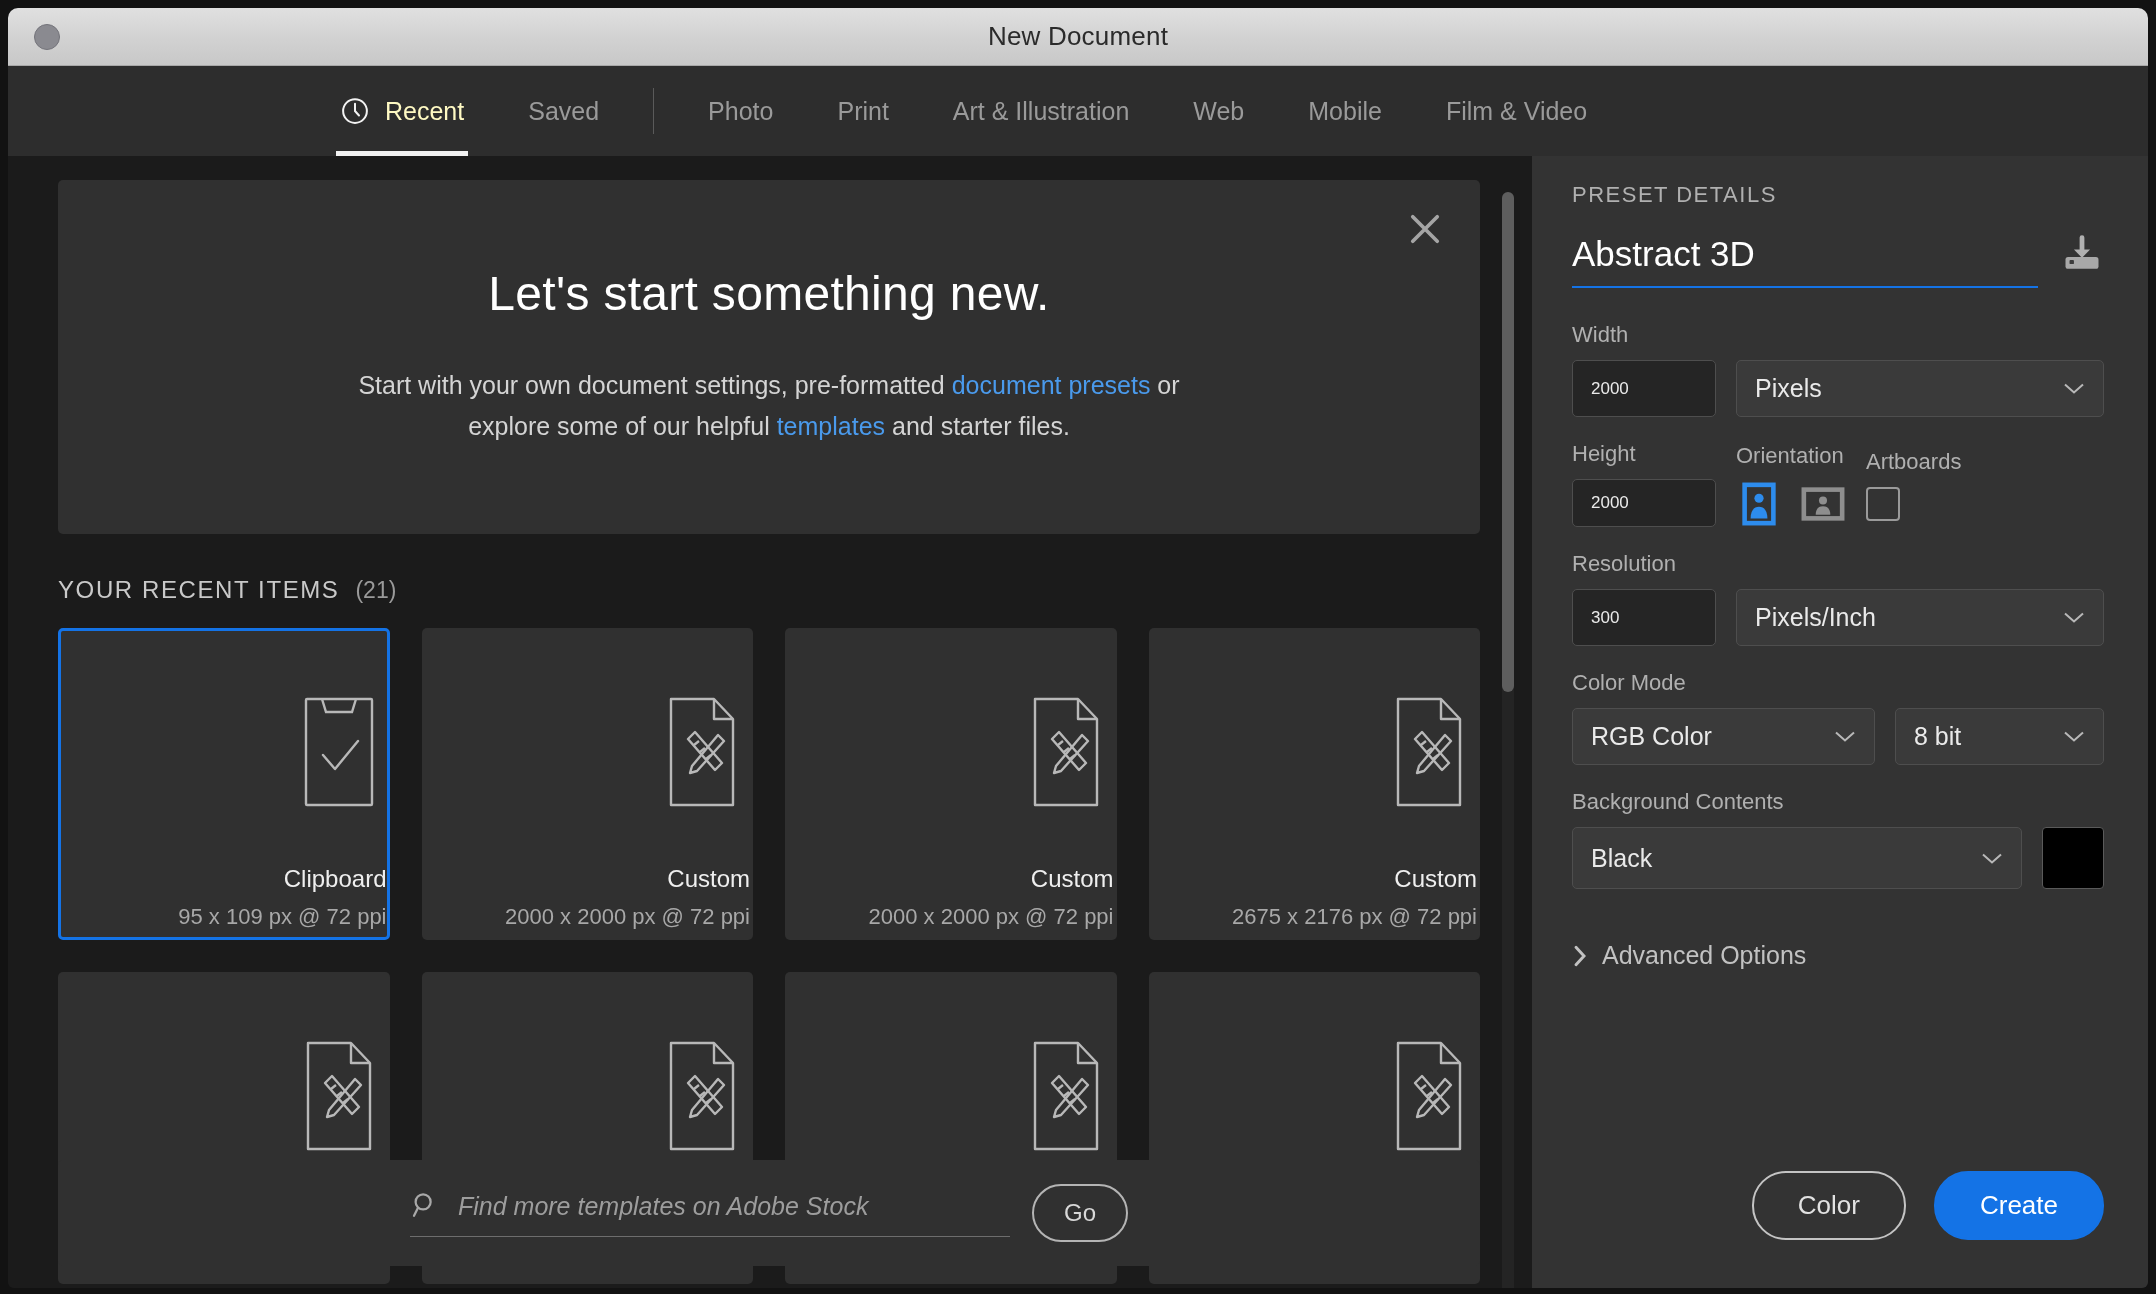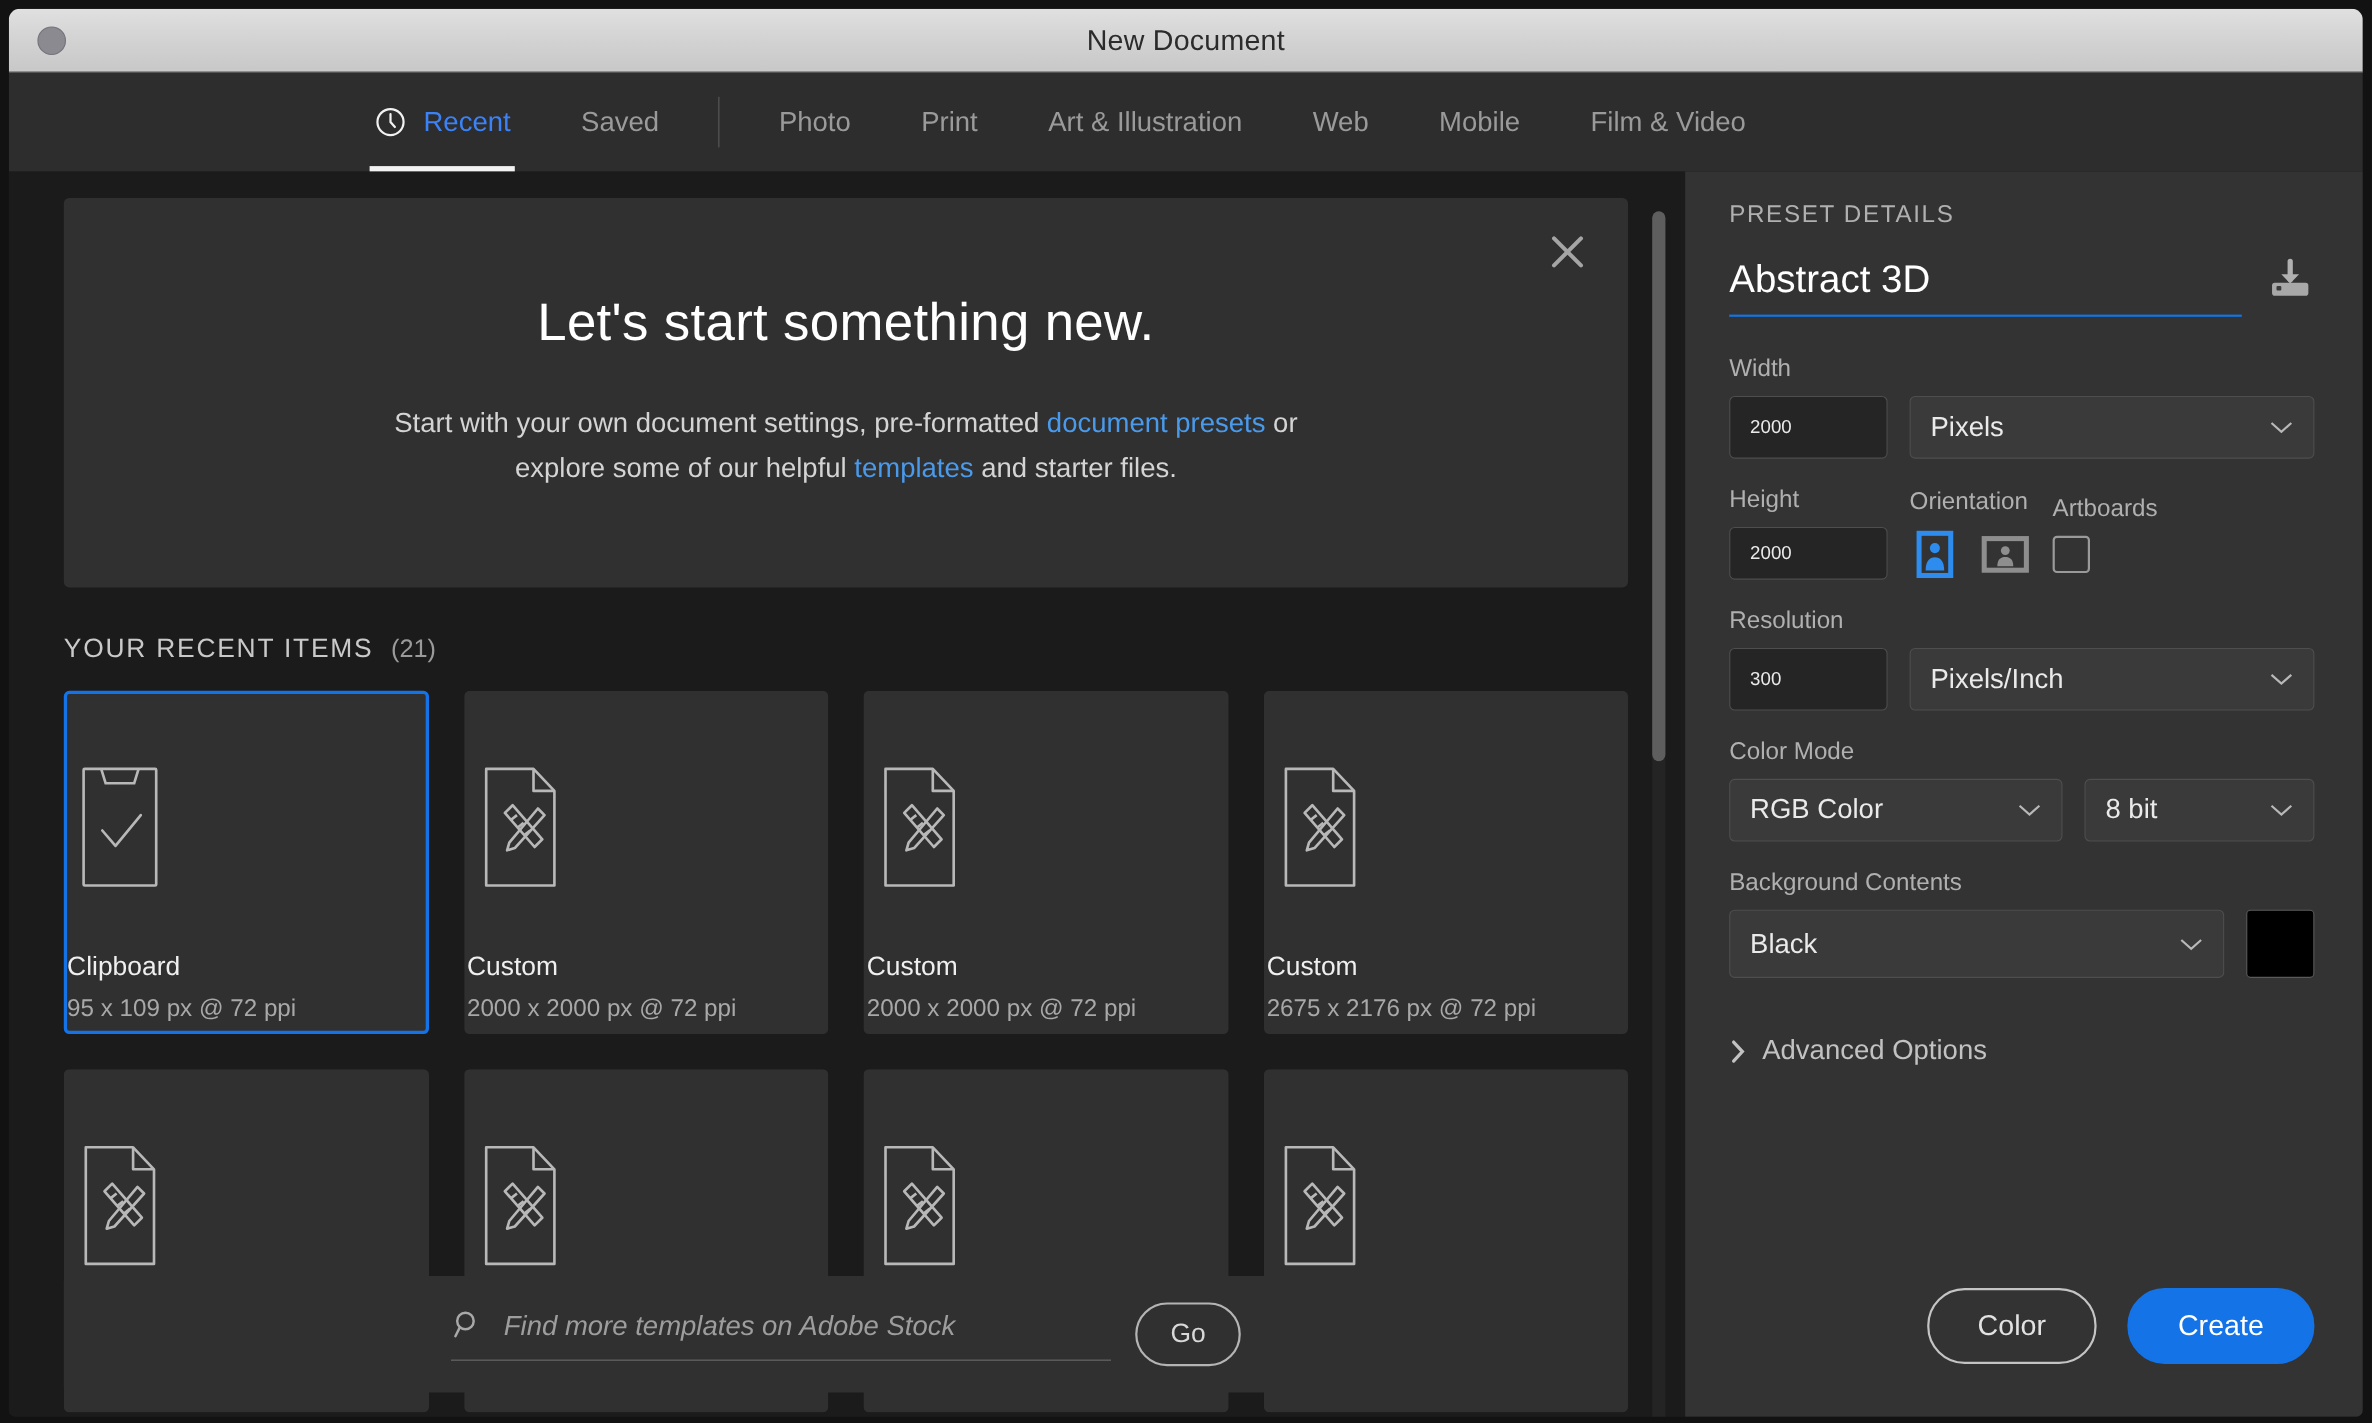--- a/index.html
+++ b/index.html
@@ -61,21 +61,21 @@
   .tab {
     display: flex;
     align-items: center;
     gap: 15px;
     padding: 0 32px;
     color: #9a9a9a;
     font-size: 25px;
     cursor: pointer;
     position: relative;
   }
-  .tab.active { color: #3b82f6; }
+  .tab.active { color: #fef9c3; }
   .tab.active::after {
     content: "";
     position: absolute;
     left: 28px; right: 28px;
     bottom: 0;
     height: 5px;
     background: #f2f2f2;
   }
   .tab-sep {
     width: 1px;
@@ -161,21 +161,21 @@
     grid-template-columns: repeat(4, 1fr);
     gap: 32px;
   }
   .card {
     background: #303030;
     border-radius: 5px;
     height: 312px;
     border: 3px solid transparent;
     display: flex;
     flex-direction: column;
-    align-items: flex-start;
+    align-items: flex-end;
     cursor: pointer;
     padding-top: 46px;
   }
   .card.selected { border-color: #1473e6; }
   .card-thumb {
     height: 150px;
     display: flex;
     align-items: center;
     justify-content: center;
   }

